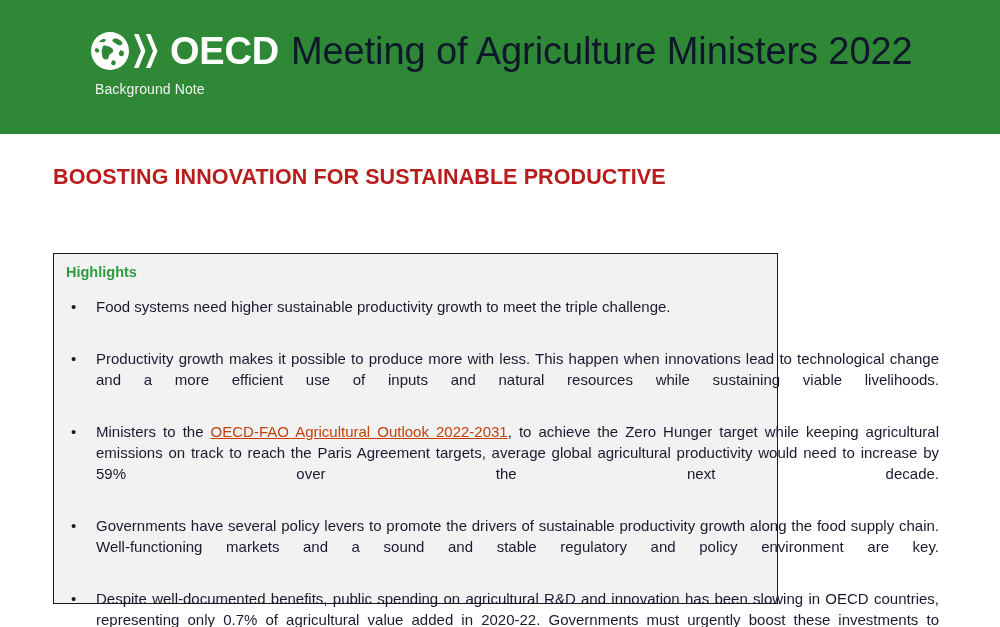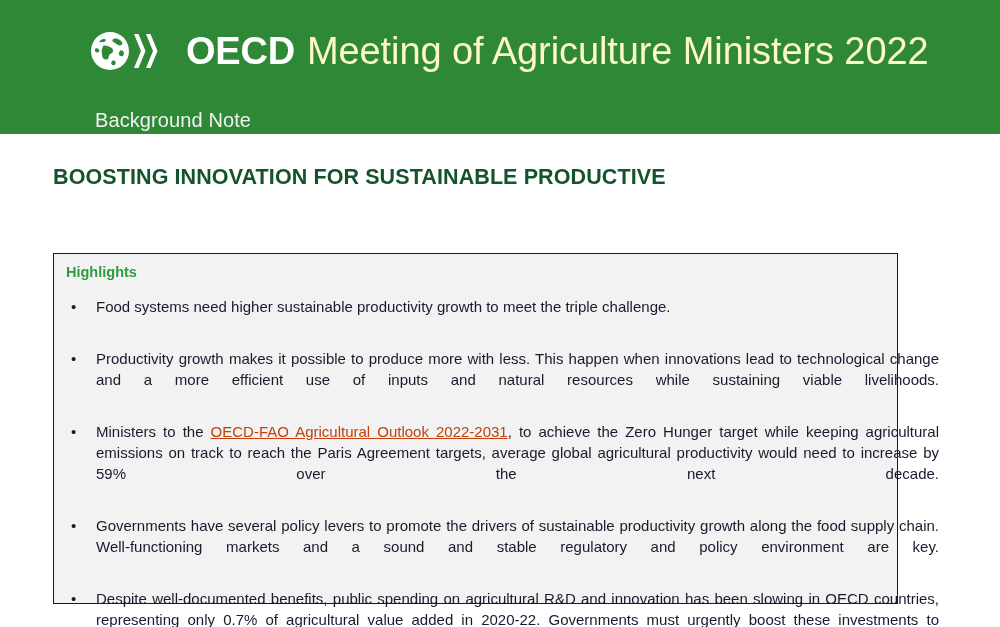--- a/index.html
+++ b/index.html
@@ -35,72 +35,71 @@
   .oecd-logo {
     display: flex;
     align-items: center;
     height: 42px;
   }
   .oecd-logo svg { display: block; }
 
   .title-block {
     display: flex;
     align-items: baseline;
-    margin-left: 20px;
+    margin-left: 4px;
     white-space: nowrap;
   }
   .title-oecd {
     color: #ffffff;
     font-size: 38px;
     font-weight: 700;
     letter-spacing: -0.2px;
     line-height: 1;
   }
   .title-rest {
-    color: #fef9c3;
+    color: #0f172a;
     font-size: 38px;
     font-weight: 300;
     letter-spacing: -0.1px;
     line-height: 1;
     margin-left: 12px;
   }
   .subtitle {
     position: absolute;
     left: 95px;
     top: 82px;
     color: #f2f2f2;
-    font-size: 20px;
+    font-size: 14px;
     font-weight: 300;
     letter-spacing: 0.1px;
     line-height: 1;
-    margin-top: 28px;
   }
 
   
   .doc-heading {
     position: absolute;
     left: 53px;
     top: 164px;
     width: 800px;
-    color: #14532d;
+    color: #b91c1c;
     font-size: 21.5px;
     font-weight: 700;
     line-height: 26px;
     letter-spacing: 0.1px;
     font-stretch: condensed;
     text-transform: uppercase;
   }
   .doc-heading .hl-line { display: block; white-space: nowrap; }
 
   
   .highlights-box {
     position: absolute;
     left: 53px;
     top: 253px;
-    width: 845px;
+    width: 725px;
     height: 351px;
     box-sizing: border-box;
     background: #f2f2f2;
     border: 1.5px solid #1a1a1a;
   }
   .highlights-title {
     position: absolute;
     left: 12px;
     top: 11px;
     color: #2f9b3f;

